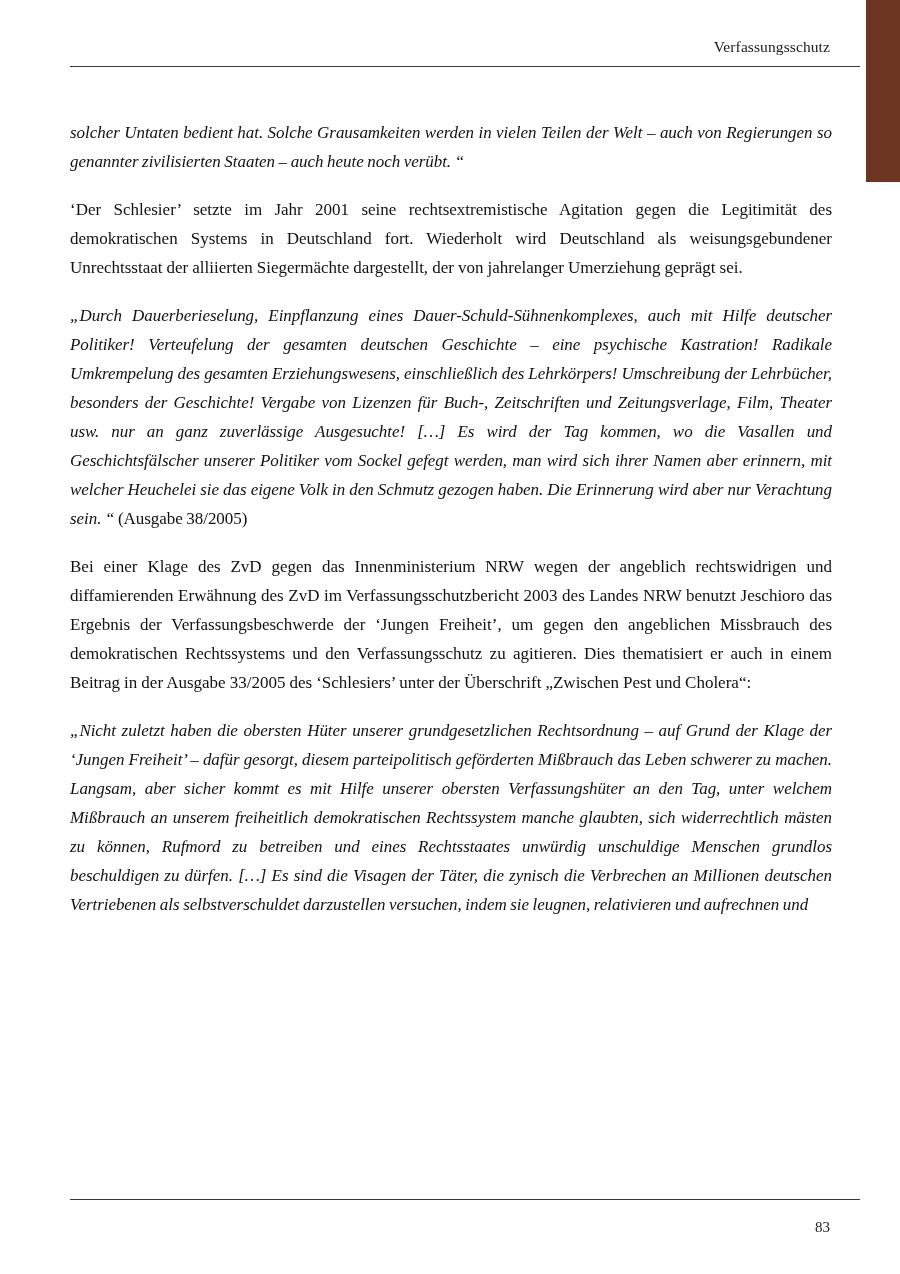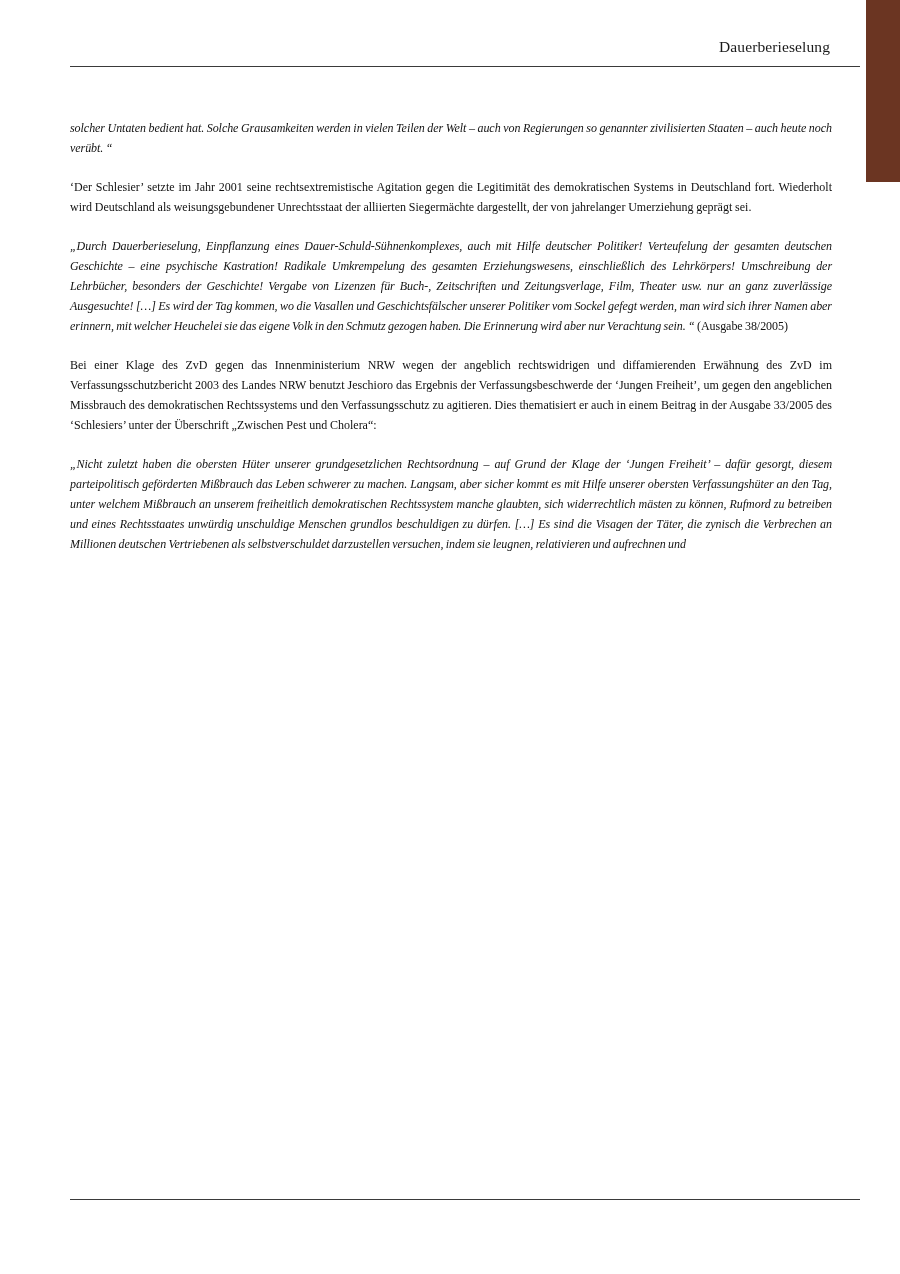--- a/index.html
+++ b/index.html
@@ -57,22 +57,22 @@
   
   .content {
     position: absolute;
     top: 118px;
     left: 70px;
     width: 762px;
   }
 
   p.para {
     margin: 0 0 19px 0;
-    font-size: 12px;
-    line-height: 20px;
+    font-size: 17px;
+    line-height: 29px;
     text-align: justify;
     text-justify: inter-word;
     hyphens: manual;
     word-spacing: -0.2px;
   }
 
   p.para.italic {
     font-style: italic;
     word-spacing: -0.6px;
     letter-spacing: -0.05px;
@@ -107,35 +107,36 @@
     line-height: 1.2;
   }
 </style>
 </head>
 <body>
 
 <div class="page">
 
   <div class="edge-bar" style="background: rgb(107, 53, 34);"></div>
 
-  <div class="running-head">Dauerberieselung</div>
+  <div class="running-head">Verfassungsschutz</div>
 
   <div class="head-rule" style="background: rgb(58, 58, 58);"></div>
 
   <div class="content">
 
     <p class="para italic">solcher Untaten bedient hat. Solche Grausamkeiten werden in vielen Teilen der Welt – auch von Regierungen so genannter zivilisierten Staaten – auch heute noch verübt. “</p>
 
     <p class="para">‘Der Schlesier’ setzte im Jahr 2001 seine rechtsextremistische Agitation gegen die Legitimität des demokratischen Systems in Deutschland fort. Wiederholt wird Deutschland als weisungsgebundener Unrechtsstaat der alliierten Siegermächte dargestellt, der von jahrelanger Umerziehung geprägt sei.</p>
 
 
     <p class="para italic"><span>„Durch Dauerberieselung, Einpflanzung eines Dauer-Schuld-Sühnenkomplexes, auch mit Hilfe deutscher Politiker! Verteufelung der gesamten deutschen Geschichte – eine psychische Kastration! Radikale Umkrempelung des gesamten Erziehungswesens, einschließlich des Lehrkörpers! Umschreibung der Lehrbücher, besonders der Geschichte! Vergabe von Lizenzen für Buch-, Zeitschriften und Zeitungsverlage, Film, Theater usw. nur an ganz zuverlässige Ausgesuchte! […] Es wird der Tag kommen, wo die Vasallen und Geschichtsfälscher unserer Politiker vom Sockel gefegt werden, man wird sich ihrer Namen aber erinnern, mit welcher Heuchelei sie das eigene Volk in den Schmutz gezogen haben. Die Erinnerung wird aber nur Verachtung sein. “</span><span class="roman-inline"> (Ausgabe 38/2005)</span></p>
 
     <p class="para">Bei einer Klage des ZvD gegen das Innenministerium NRW wegen der angeblich rechtswidrigen und diffamierenden Erwähnung des ZvD im Verfassungsschutzbericht 2003 des Landes NRW benutzt Jeschioro das Ergebnis der Verfassungsbeschwerde der ‘Jungen Freiheit’, um gegen den angeblichen Missbrauch des demokratischen Rechtssystems und den Verfassungsschutz zu agitieren. Dies thematisiert er auch in einem Beitrag in der Ausgabe 33/2005 des ‘Schlesiers’ unter der Überschrift „Zwischen Pest und Cholera“:</p>
 
     <p class="para italic last">„Nicht zuletzt haben die obersten Hüter unserer grundgesetzlichen Rechtsordnung – auf Grund der Klage der ‘Jungen Freiheit’ – dafür gesorgt, diesem parteipolitisch geförderten Mißbrauch das Leben schwerer zu machen. Langsam, aber sicher kommt es mit Hilfe unserer obersten Verfassungshüter an den Tag, unter welchem Mißbrauch an unserem freiheitlich demokratischen Rechtssystem manche glaubten, sich widerrechtlich mästen zu können, Rufmord zu betreiben und eines Rechtsstaates unwürdig unschuldige Menschen grundlos beschuldigen zu dürfen. […] Es sind die Visagen der Täter, die zynisch die Verbrechen an Millionen deutschen Vertriebenen als selbstverschuldet darzustellen versuchen, indem sie leugnen, relativieren und aufrechnen und</p>
 
   </div>
 
   <div class="foot-rule" style="background: rgb(58, 58, 58);"></div>
 
+  <div class="folio">83</div>
 
 </div>
 
 </body></html>

